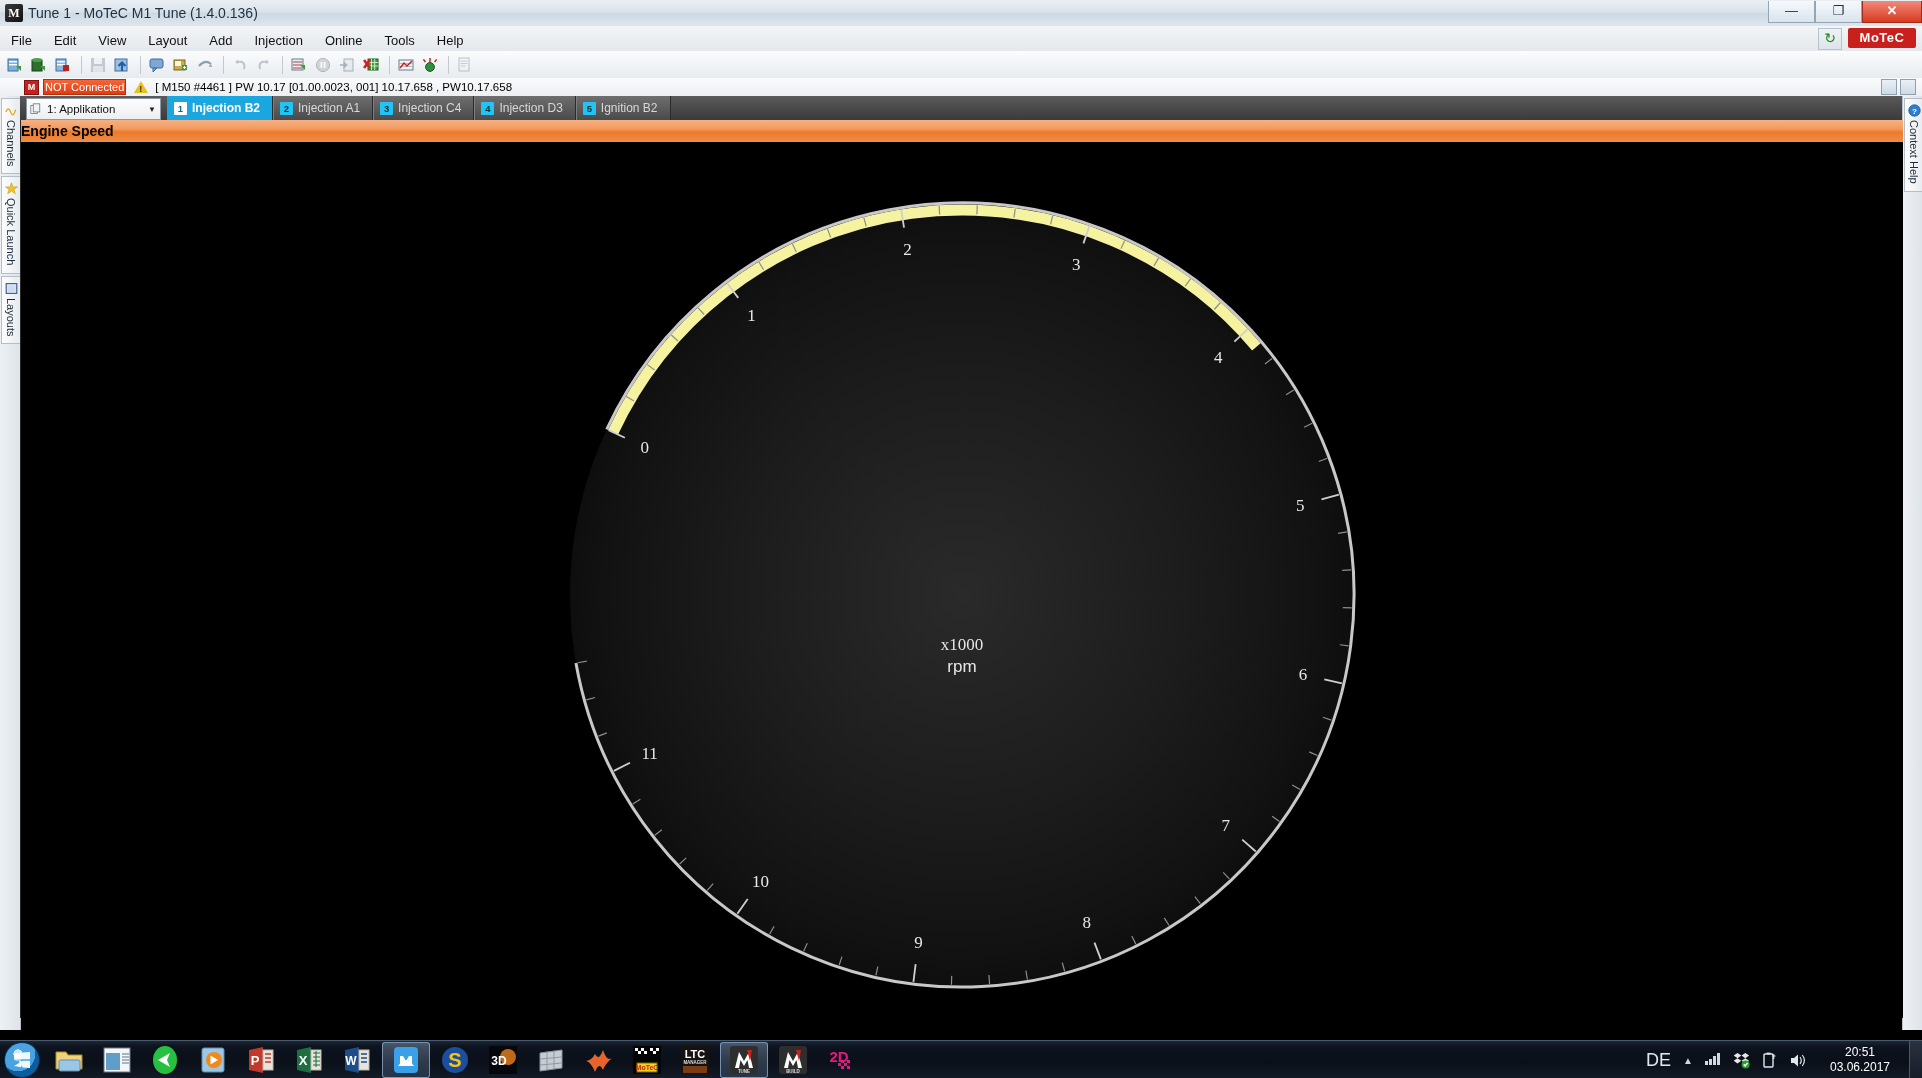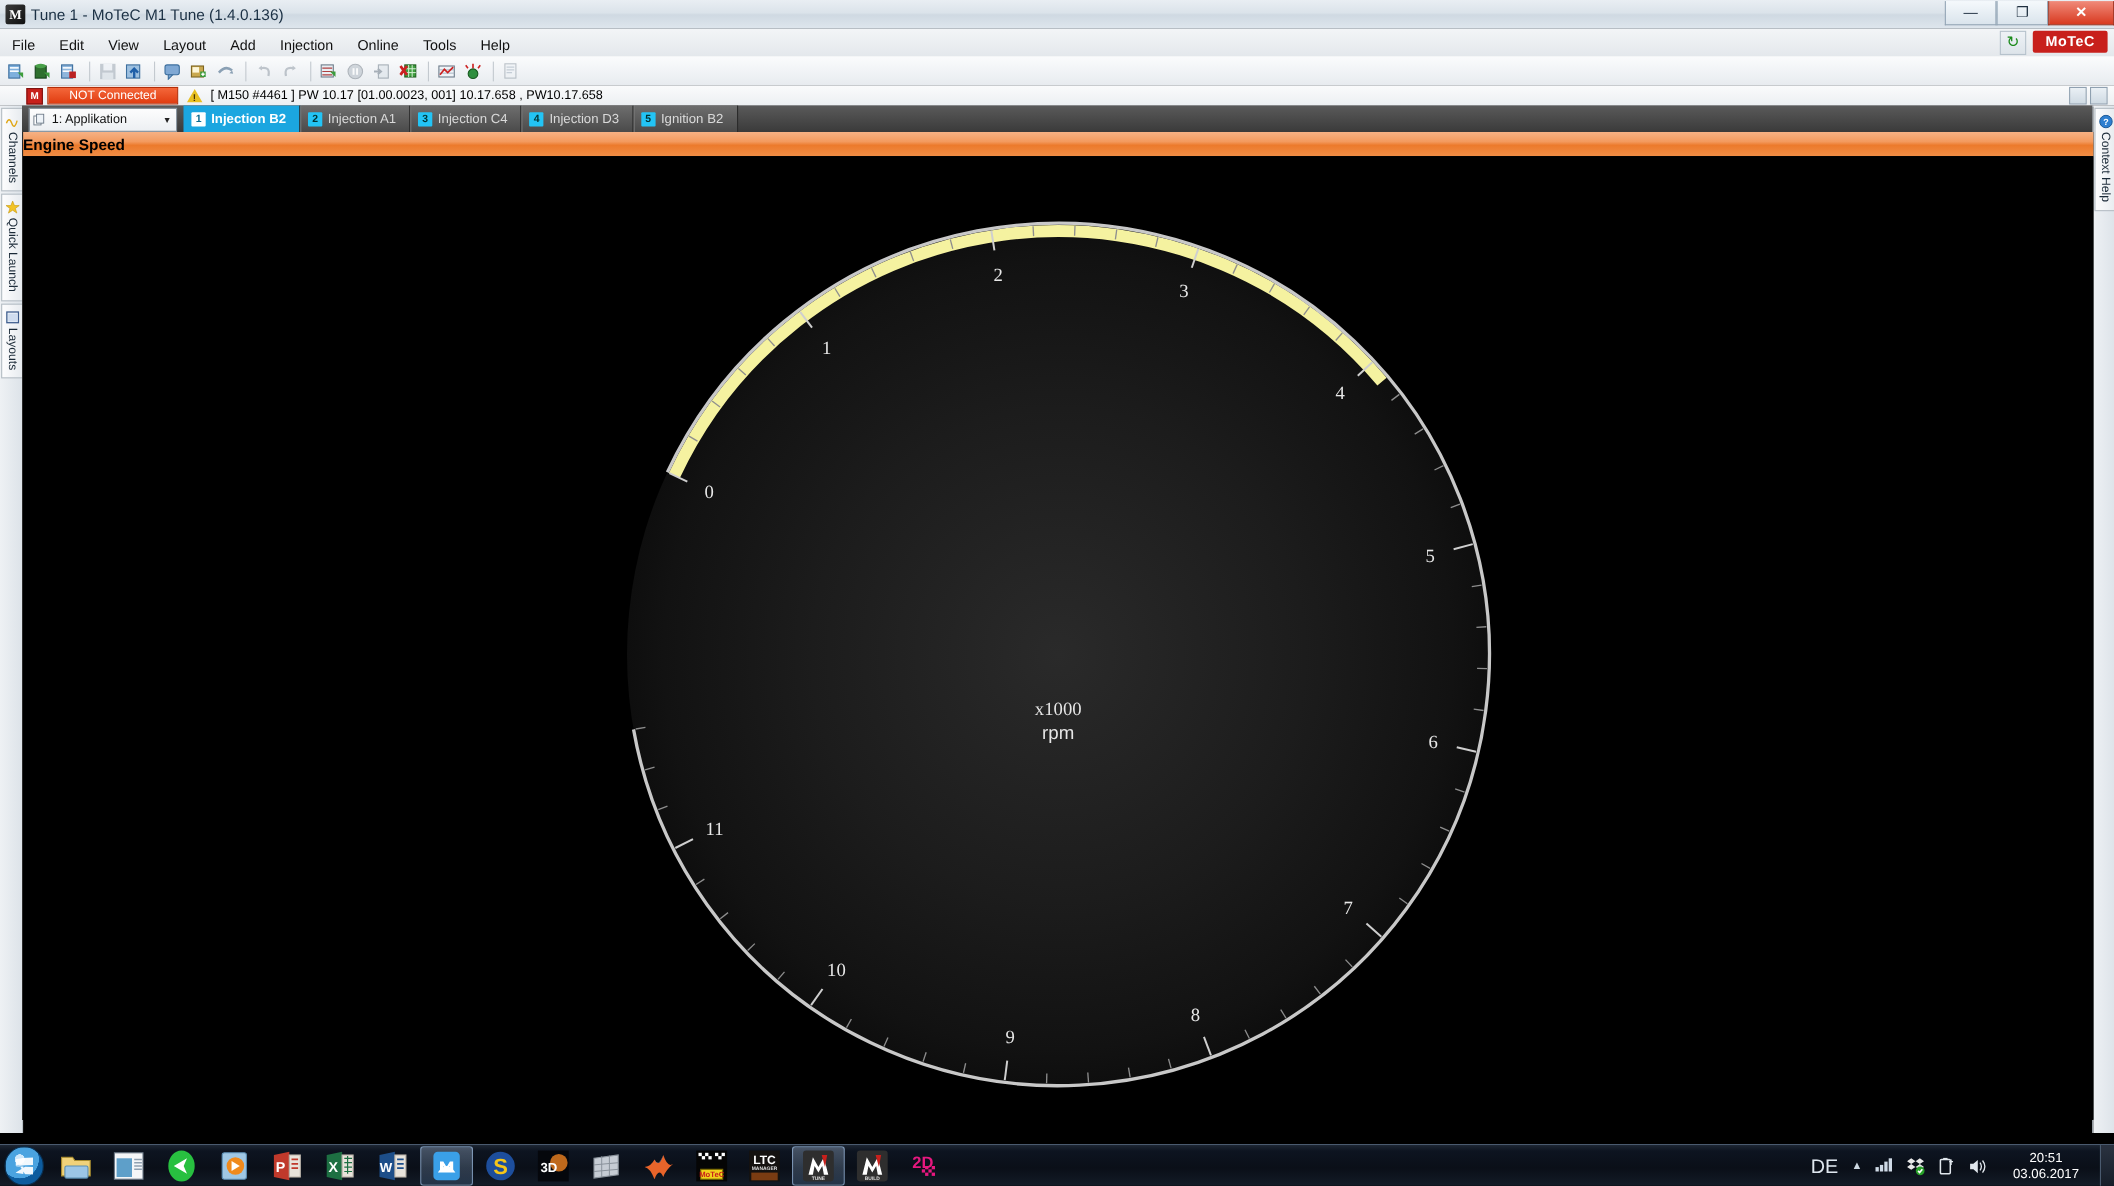--- a/index.html
+++ b/index.html
@@ -67,21 +67,21 @@
     position:absolute;left:0;top:78px;width:1922px;height:18px;
     background:linear-gradient(to bottom,#fafbfc,#eceff2);
     border-bottom:1px solid #c9ced4;
     display:flex;align-items:center;font-size:11px;color:#111;
   }
   .ss-m{width:13px;height:13px;background:#c8201c;color:#fff;font-size:9px;font-weight:bold;
     text-align:center;line-height:13px;margin-left:24px;flex:none;
     border:1px solid #7e1310;}
   .notconn{
     margin-left:4px;background:linear-gradient(to bottom,#f4673a,#e03c10);
-    color:#fff;font-size:11px;padding:1px 19px;border:1px solid #b42e08;flex:none;text-align:center;
+    color:#fff;font-size:11px;padding:1px 1px;border:1px solid #b42e08;flex:none;text-align:center;
   }
   .warn-tri{margin-left:8px;width:0;height:0;border-left:7px solid transparent;
     border-right:7px solid transparent;border-bottom:12px solid #e8c020;flex:none;position:relative;}
   .warn-tri::after{content:"!";position:absolute;left:-2px;top:3px;font-size:9px;color:#4a3400;font-weight:bold;}
   .ss-txt{margin-left:7px;white-space:nowrap;font-size:11.5px;color:#000;}
   .ss-right{position:absolute;right:6px;top:1px;display:flex;gap:3px;}
   .ss-chip{width:14px;height:14px;border:1px solid #8fa0b0;background:linear-gradient(to bottom,#eaf0f5,#cfdae3);}
 
   
   .vside{

